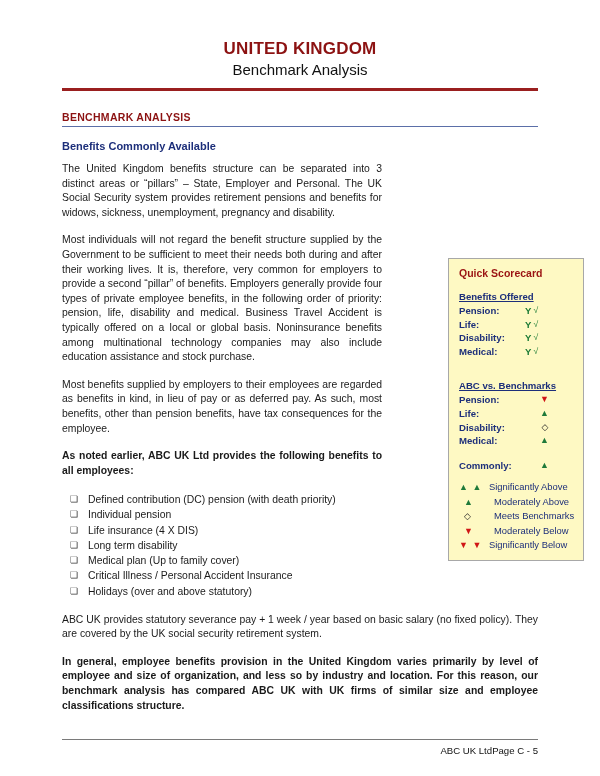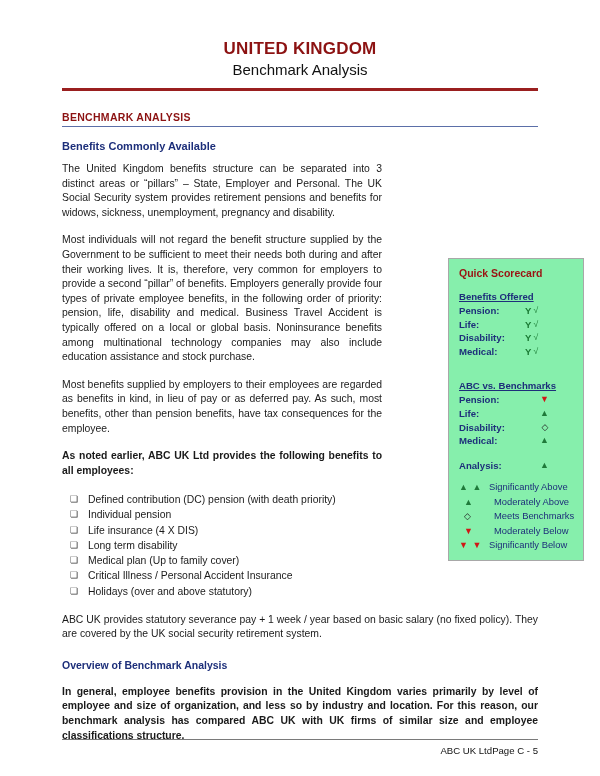--- a/index.html
+++ b/index.html
@@ -121,21 +121,21 @@
   }
 
   
   .scorecard {
     position: absolute;
     left: 386px;
     top: 118px;
     width: 136px;
     box-sizing: border-box;
     border: 1px solid #a8a8a8;
-    background: #86efac;
+    background: #fef9c3;
     padding: 8px 9px 8px 10px;
   }
   .sc-title {
     font-size: 10.5px;
     font-weight: bold;
     color: #9a1212;
     margin-bottom: 12px;
   }
   .sc-group-title {
     font-size: 9.6px;
@@ -257,21 +257,20 @@
         <li><span class="bullet-glyph">❏</span><span>Individual pension</span></li>
         <li><span class="bullet-glyph">❏</span><span>Life insurance (4 X DIS)</span></li>
         <li><span class="bullet-glyph">❏</span><span>Long term disability</span></li>
         <li><span class="bullet-glyph">❏</span><span>Medical plan (Up to family cover)</span></li>
         <li><span class="bullet-glyph">❏</span><span>Critical Illness / Personal Accident Insurance</span></li>
         <li><span class="bullet-glyph">❏</span><span>Holidays (over and above statutory)</span></li>
       </ul>
 
     <div class="full-width">
       <p class="body" style="margin-top:14px;">ABC UK provides statutory severance pay + 1 week / year based on basic salary (no fixed policy). They are covered by the UK social security retirement system.</p>
-      <div class="subhead2">Overview of Benchmark Analysis</div>
       <p class="body last">In general, employee benefits provision in the United Kingdom varies primarily by level of employee and size of organization, and less so by industry and location.  For this reason, our benchmark analysis has compared ABC UK with UK firms of similar size and employee classifications structure.</p>
     </div>
 
     <div class="scorecard">
       <div class="sc-title">Quick Scorecard</div>
 
       <div class="sc-group-title">Benefits Offered</div>
       <div id="sc-offered">
           <div class="sc-row">
             <span class="sc-label">Pension:</span>
@@ -316,21 +315,21 @@
           </div>
           <div class="sc-row">
             <span class="sc-label">Medical:</span>
             <span class="sc-sym up">▲</span>
           </div>
         </div>
 
       <div class="sc-gap"></div>
 
       <div class="sc-row">
-        <span class="sc-label">Analysis:</span>
+        <span class="sc-label">Commonly:</span>
         <span class="sc-sym up">▲</span>
       </div>
 
       <div class="sc-gap-sm"></div>
 
       <div id="sc-legend">
           <div class="sc-legend-row">
             <span class="sc-legend-sym up">▲ ▲</span>
             <span class="sc-legend-txt">Significantly Above</span>
           </div>

